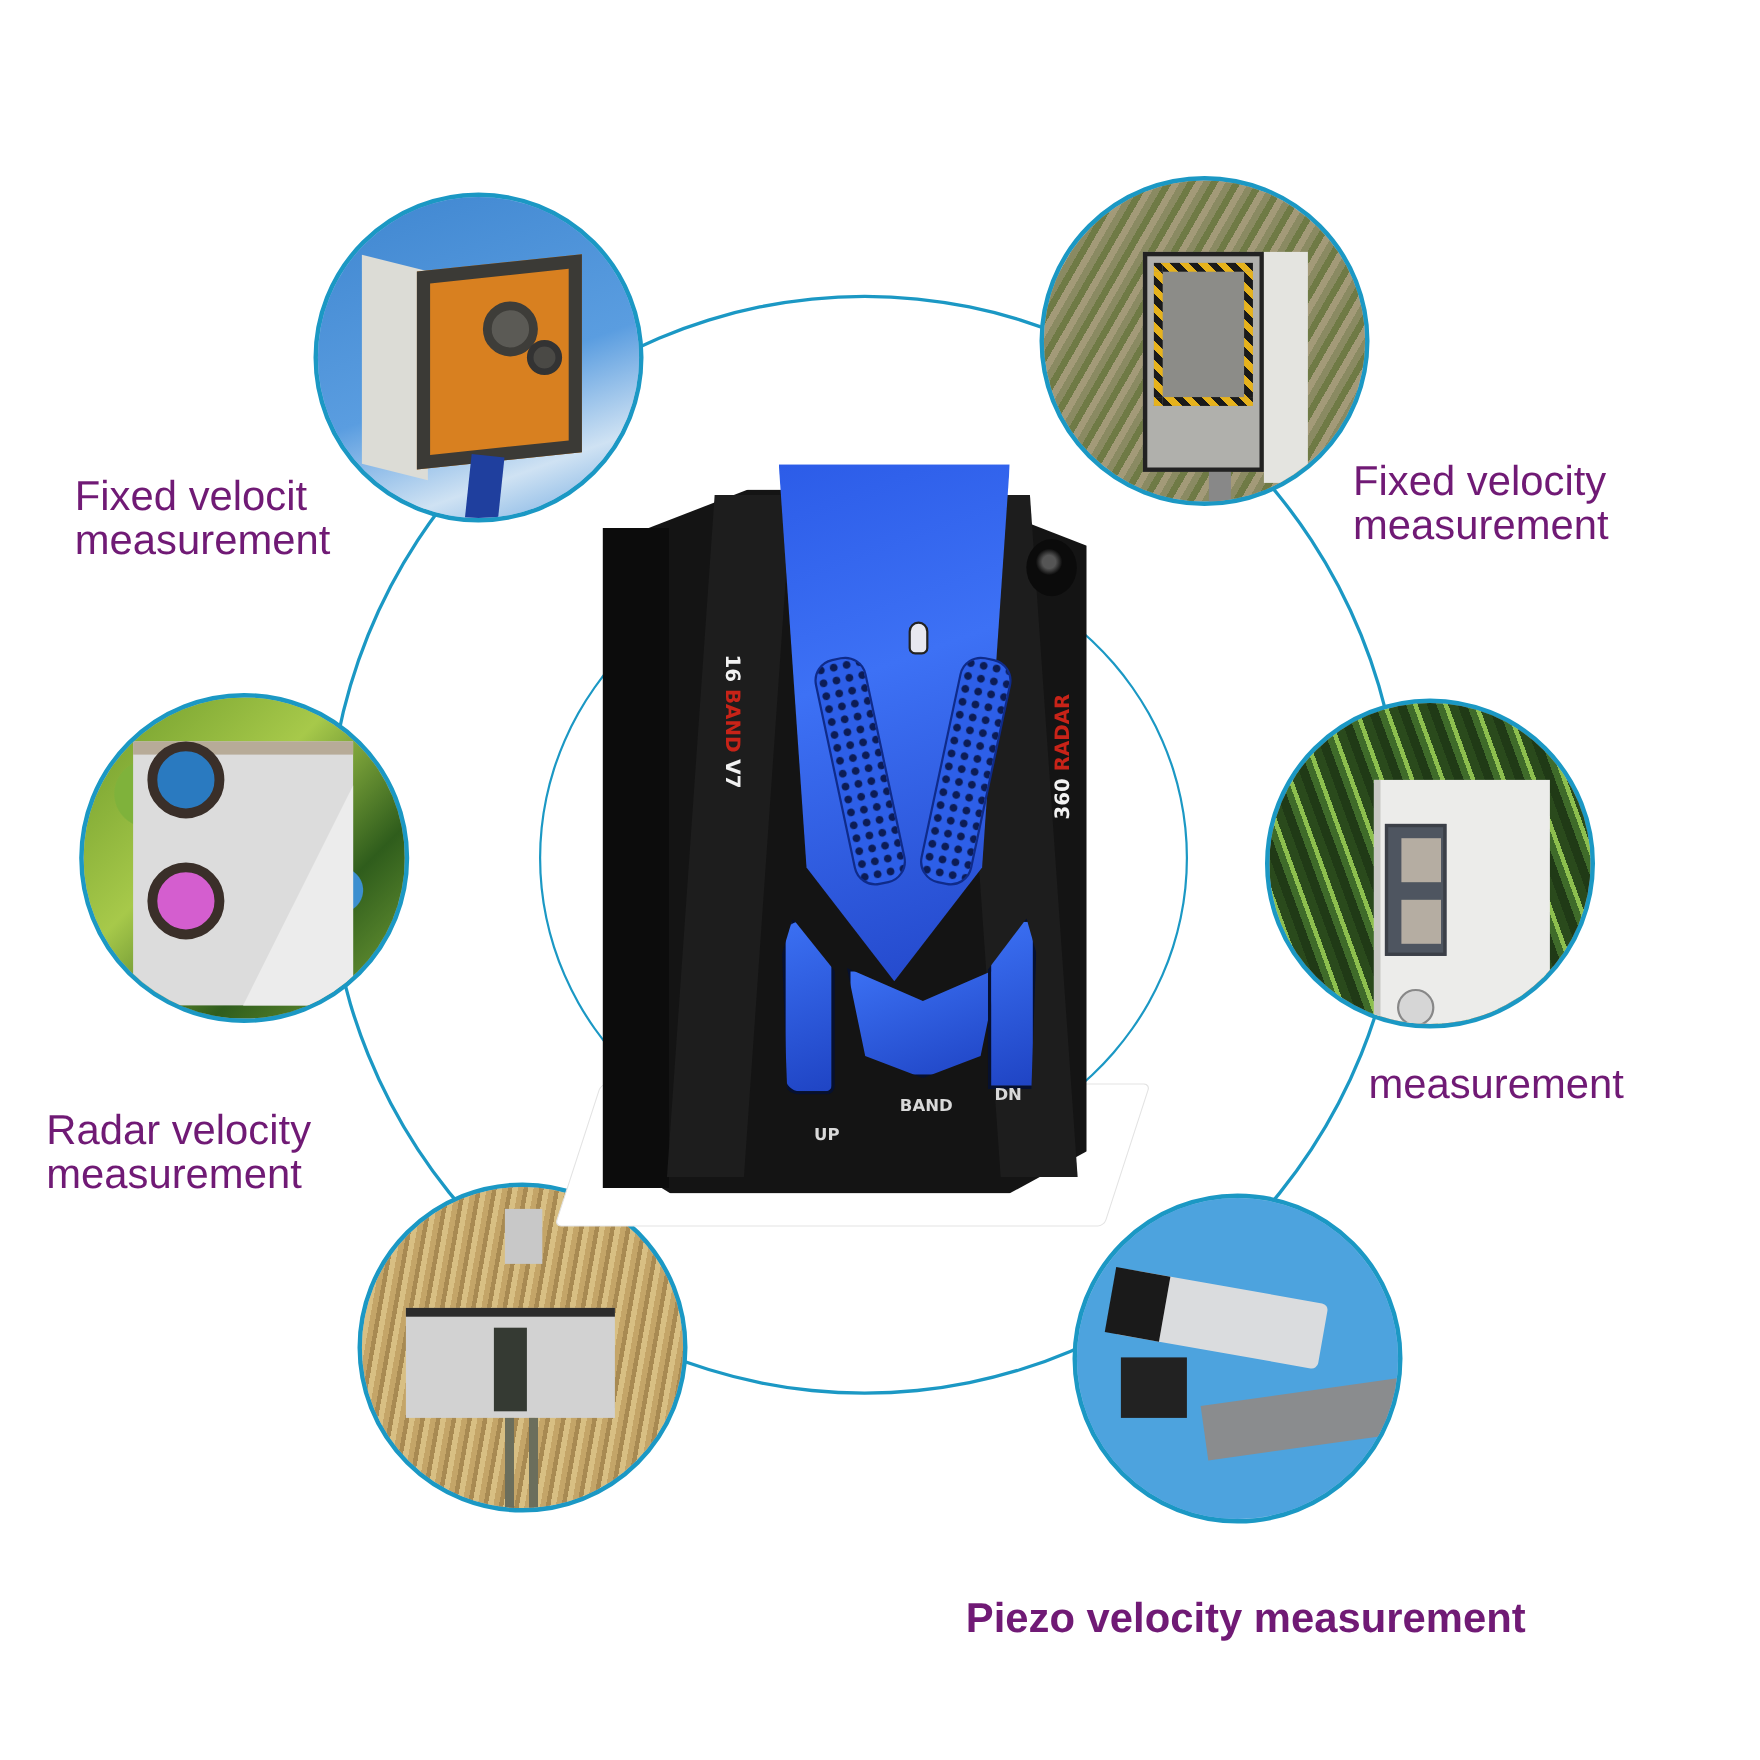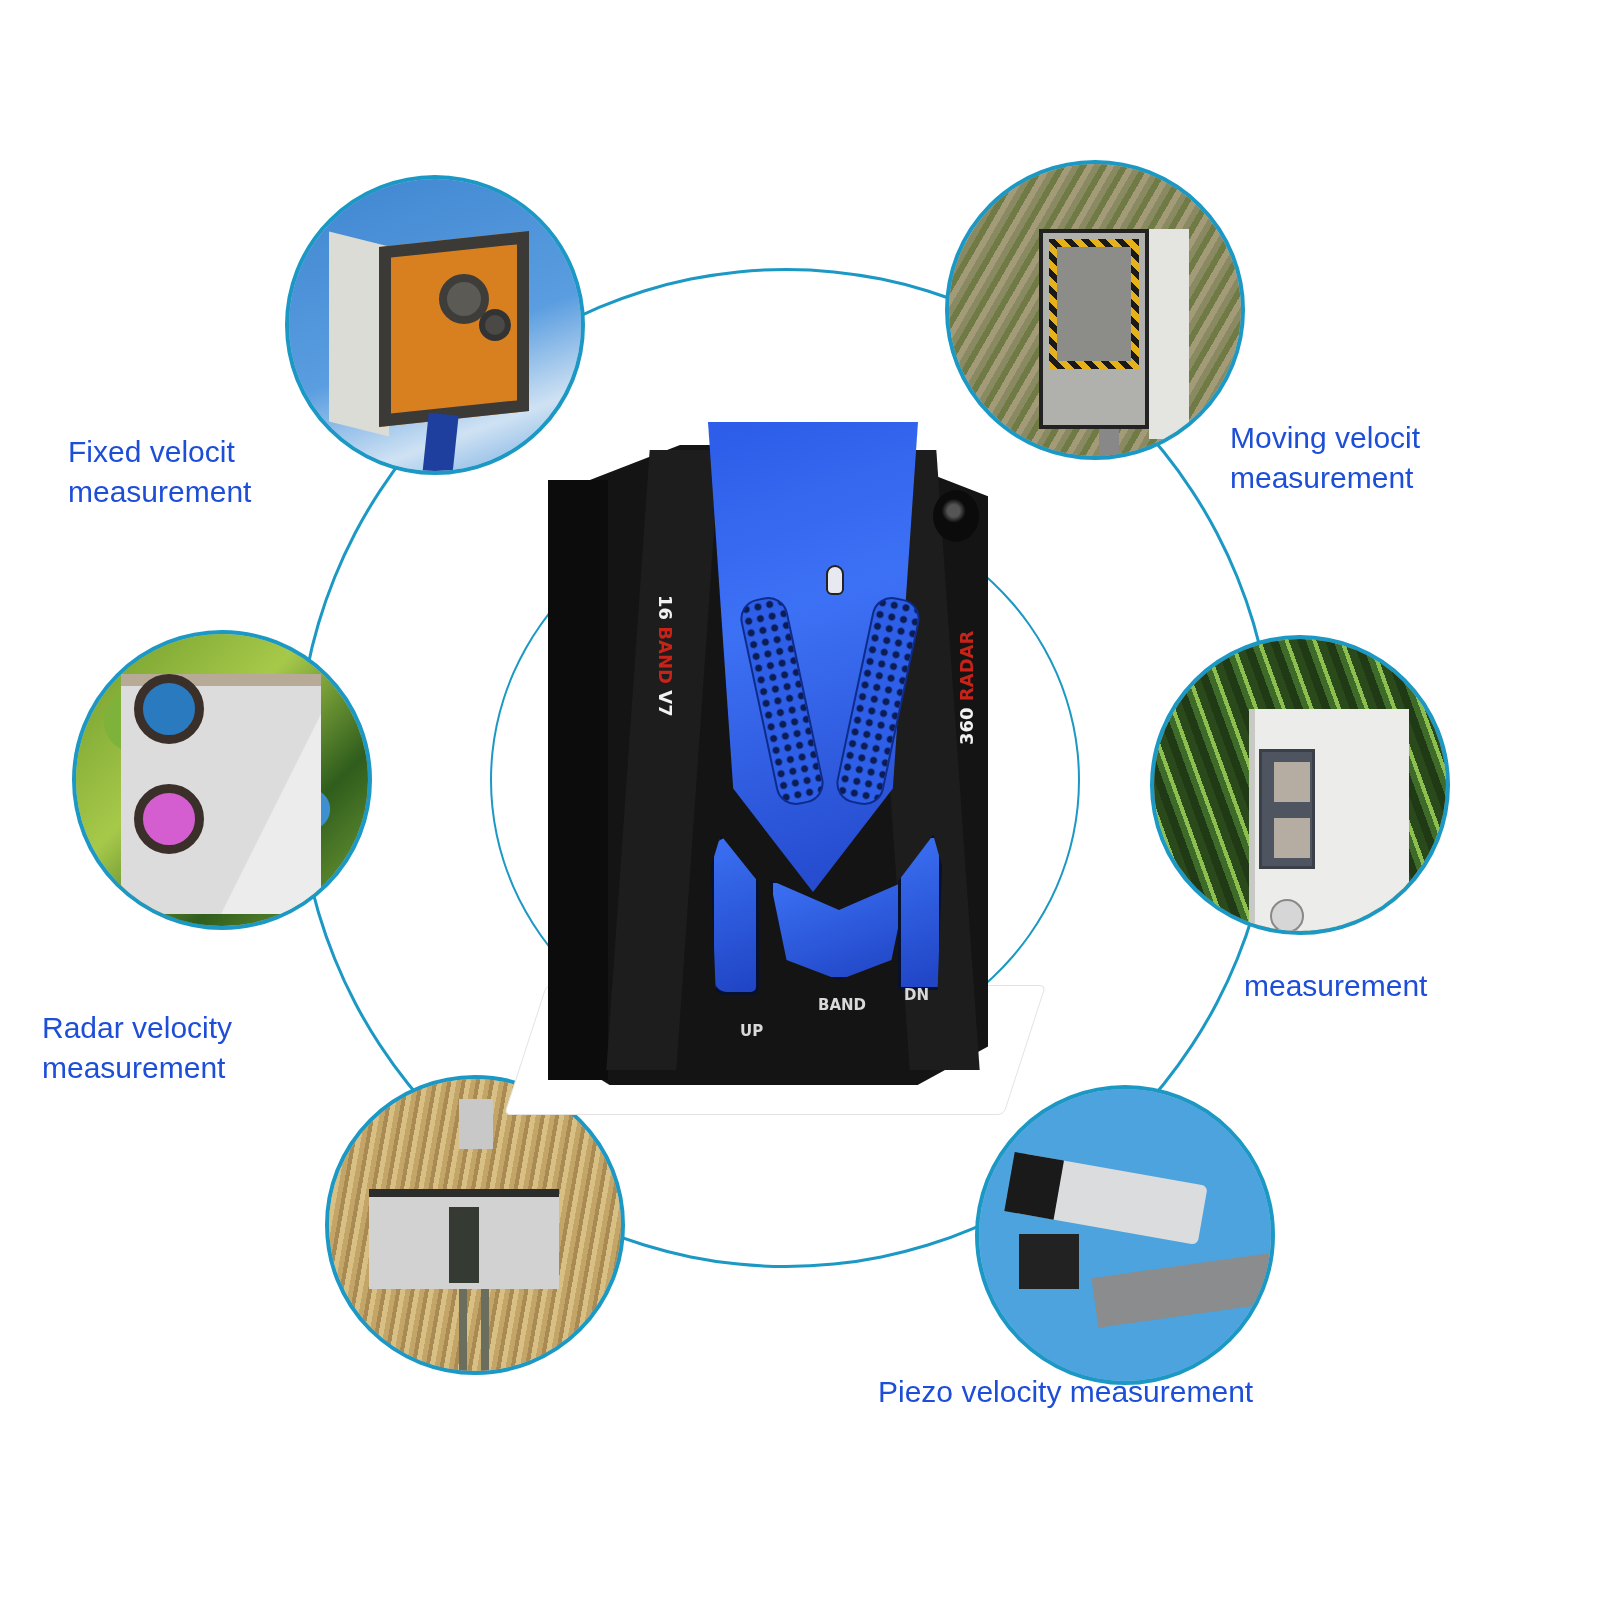--- a/index.html
+++ b/index.html
@@ -17,21 +17,21 @@
     .ring.inner { left: 490px; top: 500px; width: 590px; height: 560px; border-width: 2px; }
 
     
     .bubble {
       position: absolute; width: 300px; height: 300px; border-radius: 50%;
       border: 4px solid #1b98c4; overflow: hidden; background: #8ec3e6;
     }
     .bubble .scene { position: absolute; inset: 0; }
 
     .label {
-      position: absolute; color: #1d4ed8; font-size: 30px; line-height: 40px;
+      position: absolute; color: #701a75; font-size: 38px; line-height: 40px;
       font-family: "Liberation Sans", sans-serif; white-space: nowrap;
     }
     .label span { display: block; }
 
     
     .sky { background: linear-gradient(160deg, #3f86d0 0%, #5a9de0 55%, #cfe2f3 80%, #6aa6e0 100%); }
     .cam-fixed-body {
       position: absolute; left: 90px; top: 60px; width: 150px; height: 180px;
       background: #d88020; border: 12px solid #3b3a36; transform: skewY(-6deg);
     }
@@ -145,21 +145,21 @@
   <div class="bubble" style="left:945px; top:160px;">
     <div class="scene grass">
       <div class="box-moving">
           <div class="stripes"></div>
         </div>
       <div class="box-moving-side"></div>
       <div class="box-moving-pole"></div>
     </div>
   </div>
   <div class="label" style="left:1230px; top:418px;">
-    <span>Moving velocit</span>
+    <span>Fixed velocity</span>
     <span>measurement</span>
   </div>
 
   <div class="bubble" style="left:72px; top:630px;">
     <div class="scene trees">
       <div class="radar-box">
           <div class="diag"></div>
         </div>
       <div class="radar-lens a"></div>
       <div class="radar-lens b"></div>
@@ -197,21 +197,21 @@
 
   <div class="bubble" style="left:975px; top:1085px;">
     <div class="scene sky2">
       <div class="piezo-beam"></div>
       <div class="piezo-cam">
           <div class="front"></div>
         </div>
       <div class="piezo-cam2"></div>
     </div>
   </div>
-  <div class="label" style="left:878px; top:1372px;">
+  <div class="label" style="left:878px; top:1452px;font-weight:bold;">
     <span>Piezo velocity measurement</span>
   </div>
 
   <div class="shadow-plate"></div>
   <div class="device">
     <div class="dev-body"></div>
     <div class="dev-side"></div>
     <div class="dev-rail l"></div>
     <div class="dev-rail r"></div>
     <div class="blue-panel"></div>

